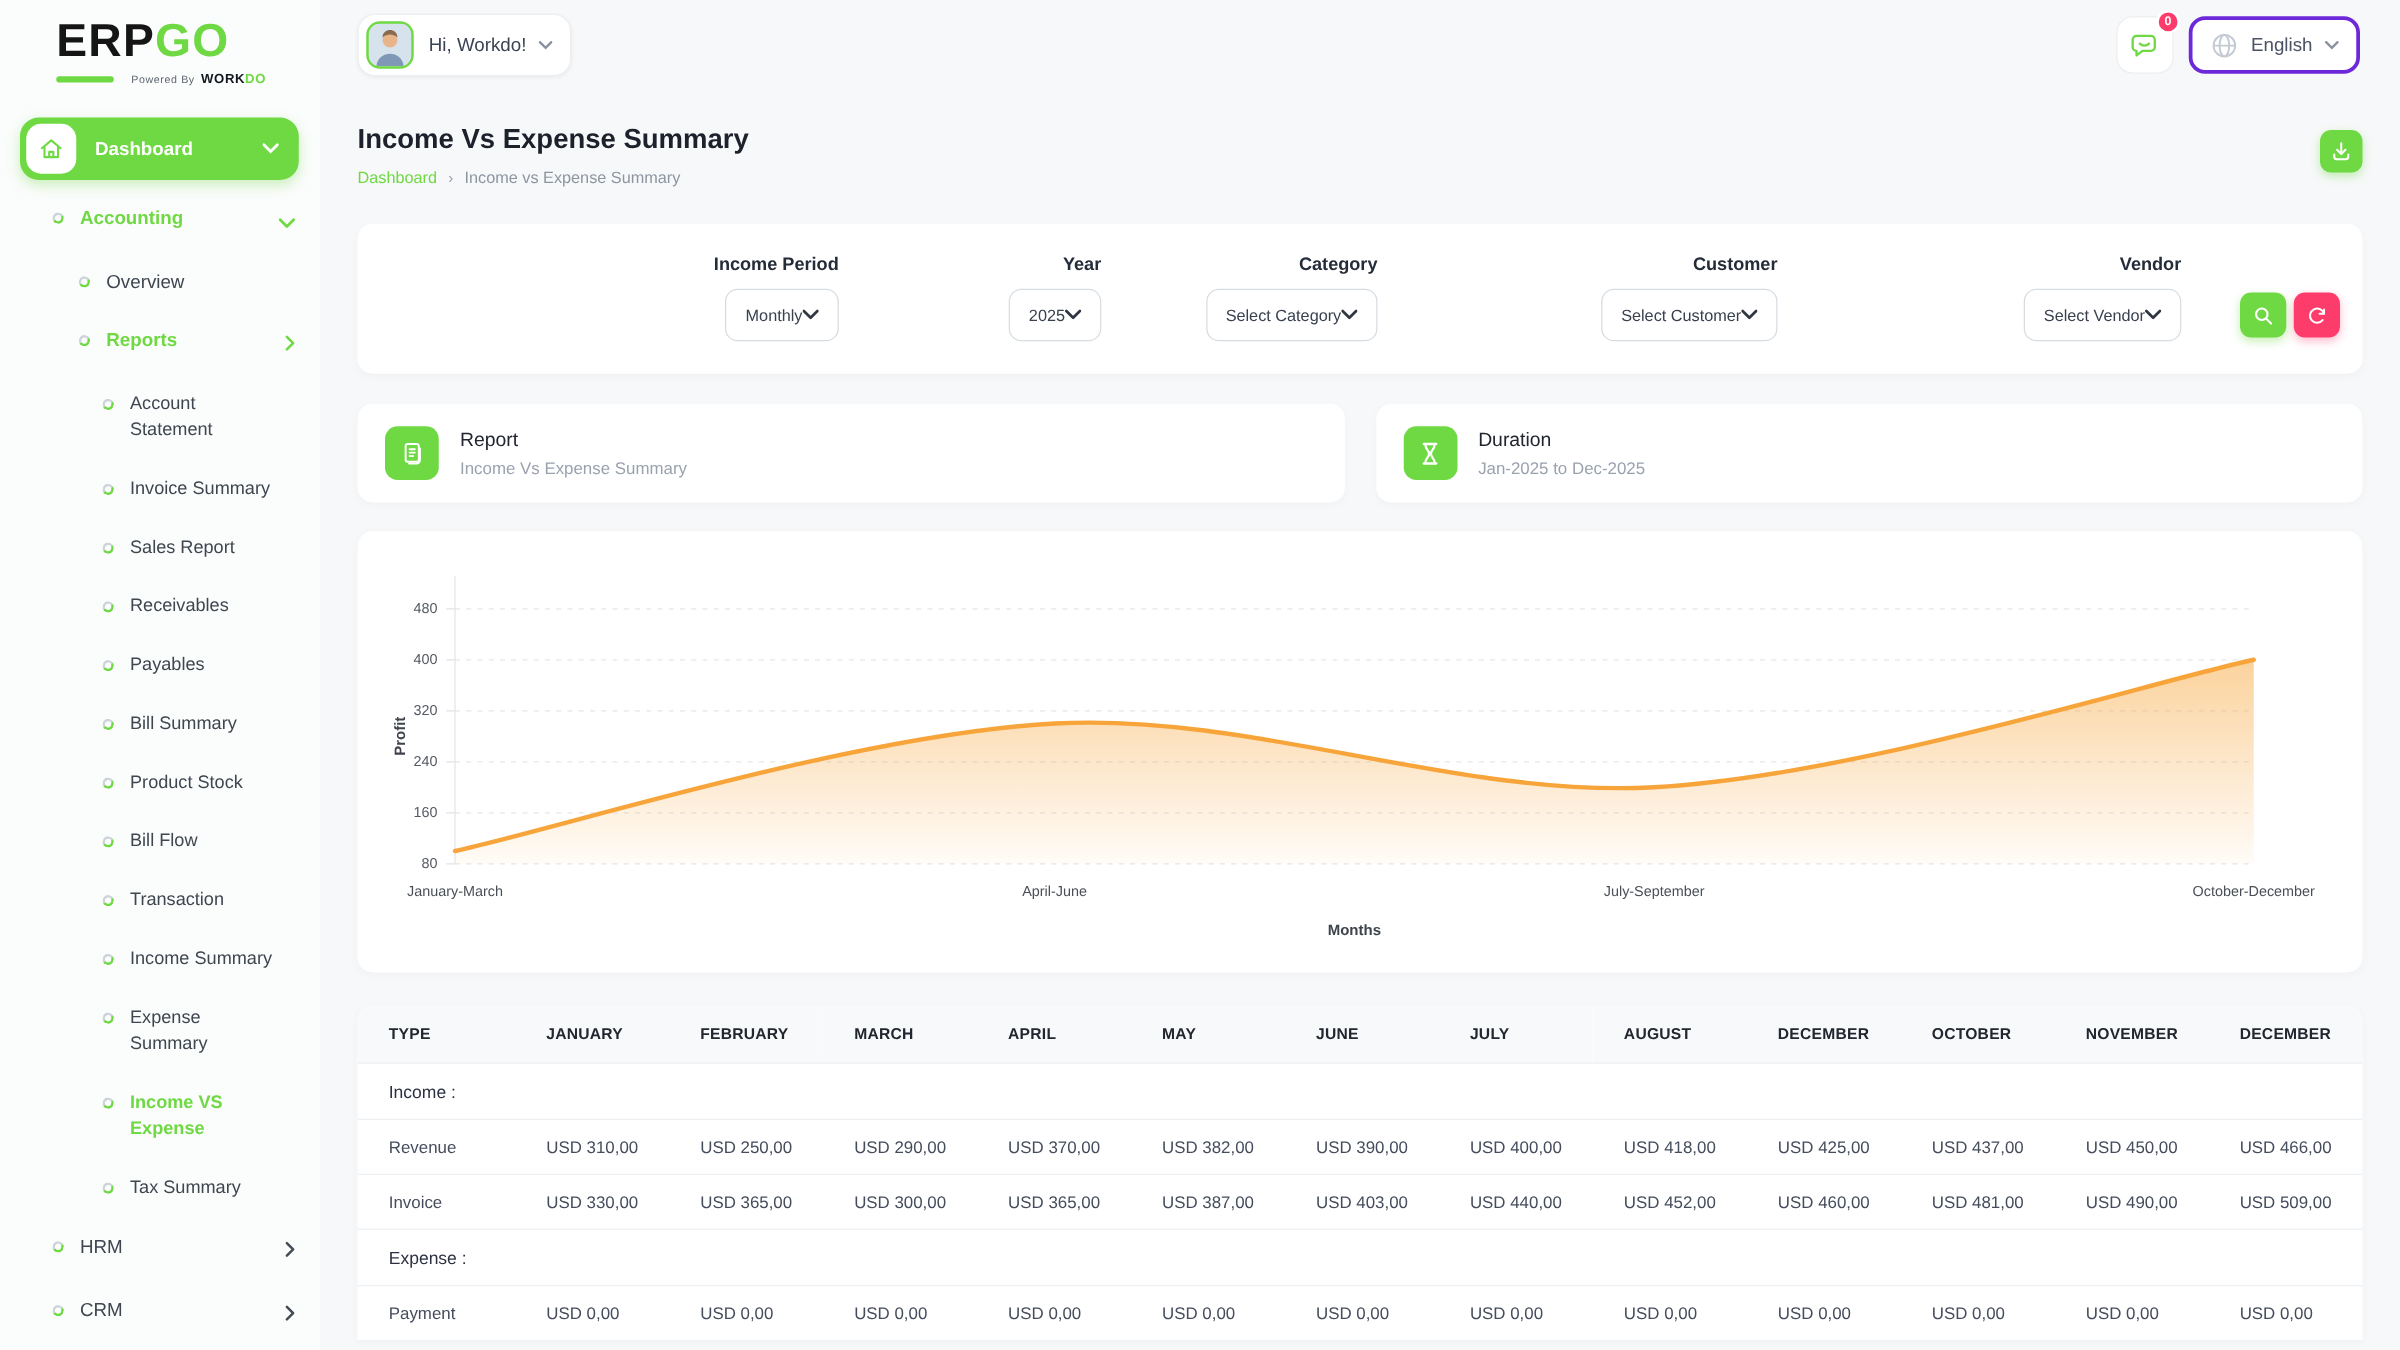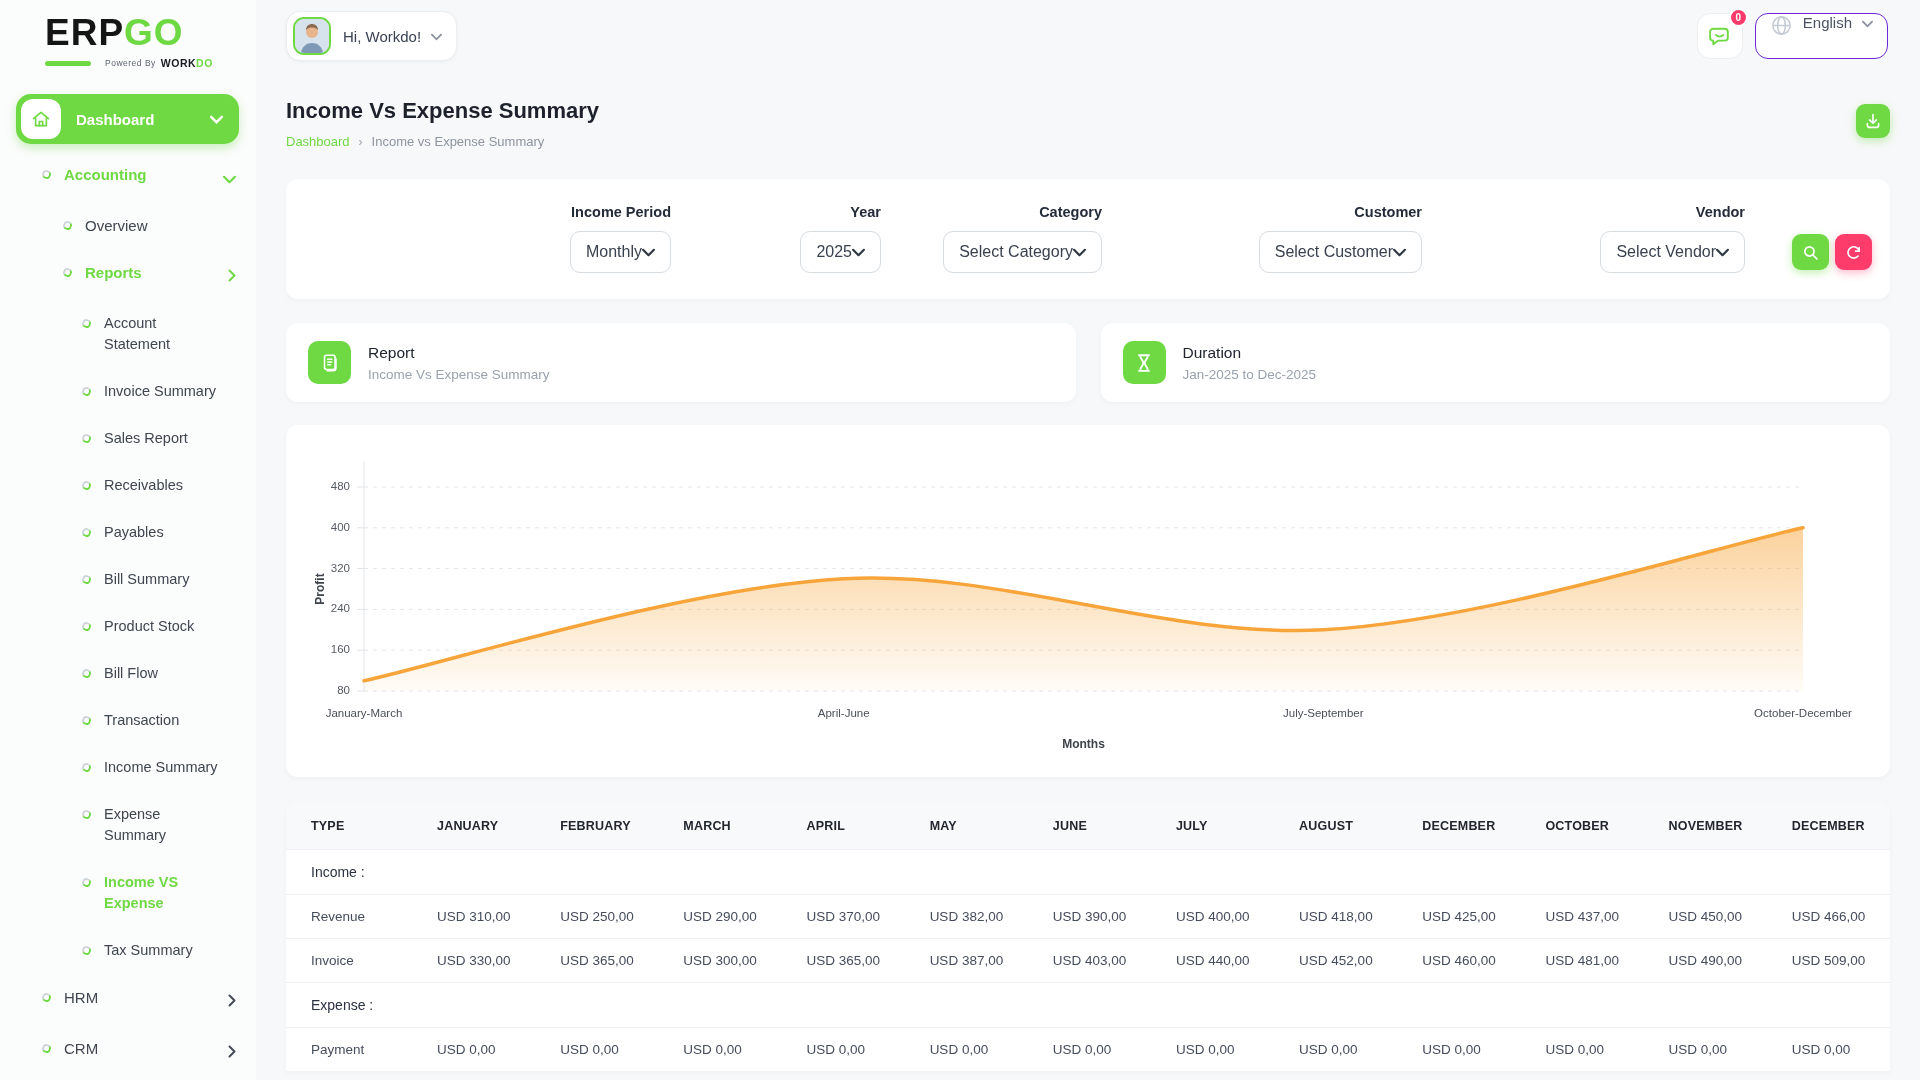--- a/index.html
+++ b/index.html
@@ -46,40 +46,40 @@
     box-shadow:0 1px 3px rgba(150,160,175,.12); }
   .avatar { width:38px; height:38px; border-radius:11px; border:2px solid #6fd943; overflow:hidden; background:#dfe7ee; }
   .greet-label { font-size:15px; color:#3a4254; margin:0 10px 0 12px; font-weight:500; }
   .greet-btn .chev, .lang-btn .chev { color:#8a919d; }
   .top-right { margin-left:auto; display:flex; gap:12px; }
   .icon-btn { position:relative; width:46px; height:46px; background:#fff; border:1px solid #eceef0;
     border-radius:13px; display:flex; align-items:center; justify-content:center; cursor:pointer; }
   .badge { position:absolute; top:-6px; right:-6px; min-width:19px; height:19px; border-radius:50%;
     background:#fd3c6c; border:2px solid #fff; color:#fff; font-size:10px; font-weight:700;
     display:flex; align-items:center; justify-content:center; }
-  .lang-btn { height:46px; background:#fff; border:1px solid #6d28d9; border-radius:13px;
-    display:flex; align-items:flex-start; padding:0 14px; gap:10px; cursor:pointer; }
+  .lang-btn { height:46px; background:#fff; border:3px solid #6d28d9; border-radius:13px;
+    display:flex; align-items:center; padding:0 14px; gap:10px; cursor:pointer; }
   .lang-label { font-size:15px; color:#4a5263; }
   .content { padding:26px 30px 0 30px; }
   .page-head { display:flex; align-items:flex-start; }
   .page-title { font-size:22px; font-weight:700; color:#1c212c; }
   .breadcrumb { margin-top:10px; font-size:13px; color:#8d95a1; display:flex; align-items:center; gap:9px; }
   .crumb-link { color:#6fd943; cursor:pointer; }
   .crumb-sep { color:#9aa1ac; font-size:12px; }
   .dl-btn { margin-left:auto; margin-top:6px; width:34px; height:34px; background:#6fd943; border:none;
     border-radius:9px; display:flex; align-items:center; justify-content:center; cursor:pointer;
     box-shadow:0 3px 8px rgba(111,217,67,.4); }
   .card { background:#fff; border-radius:12px; box-shadow:0 2px 5px rgba(150,160,180,.07); }
   
   .filter-card { margin-top:30px; padding:25px 18px 26px 190px; display:flex; gap:34px; align-items:flex-end; }
   .filter-group { display:flex; flex-direction:column;align-items:flex-end; }
   .filter-label { font-size:14.5px; font-weight:700; color:#242b39; margin-bottom:11px; }
   .select-box { height:42px; border:1px solid #d7dce1; border-radius:10px; background:#fff;
     display:flex; align-items:center; padding:0 15px; cursor:pointer; }
-  .select-value { font-size:16px; color:#39414f; }
+  .select-value { font-size:13px; color:#39414f; }
   .select-box .chev { margin-left:auto; color:#2f3743; }
   .filter-actions { margin-left:auto; display:flex; gap:6px; padding-bottom:3px; }
   .sq-btn { width:37px; height:36px; border:none; border-radius:9px; display:flex; align-items:center;
     justify-content:center; cursor:pointer; }
   .sq-btn.search { background:#6fd943; box-shadow:0 3px 8px rgba(111,217,67,.4); }
   .sq-btn.reset { background:#fd3c6c; box-shadow:0 3px 8px rgba(253,60,108,.35); }
   
   .info-row { margin-top:24px; display:flex; gap:25px; }
   .info-card { flex:1; padding:18px 22px; display:flex; align-items:center; gap:17px; }
   .info-icon { width:43px; height:43px; border-radius:10px; background:#6fd943;

